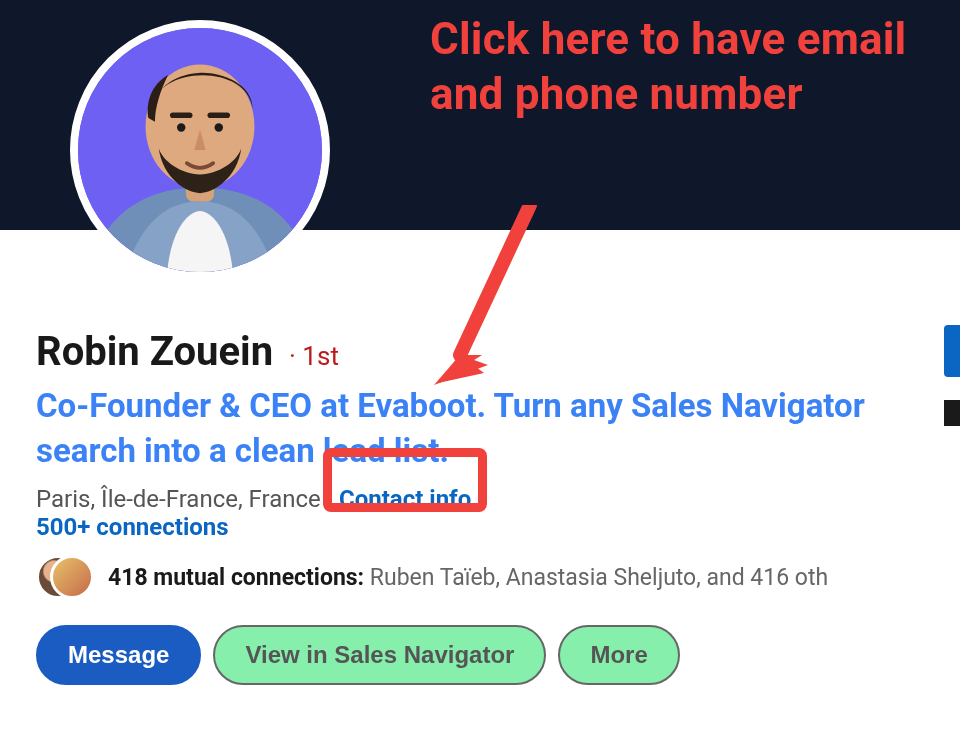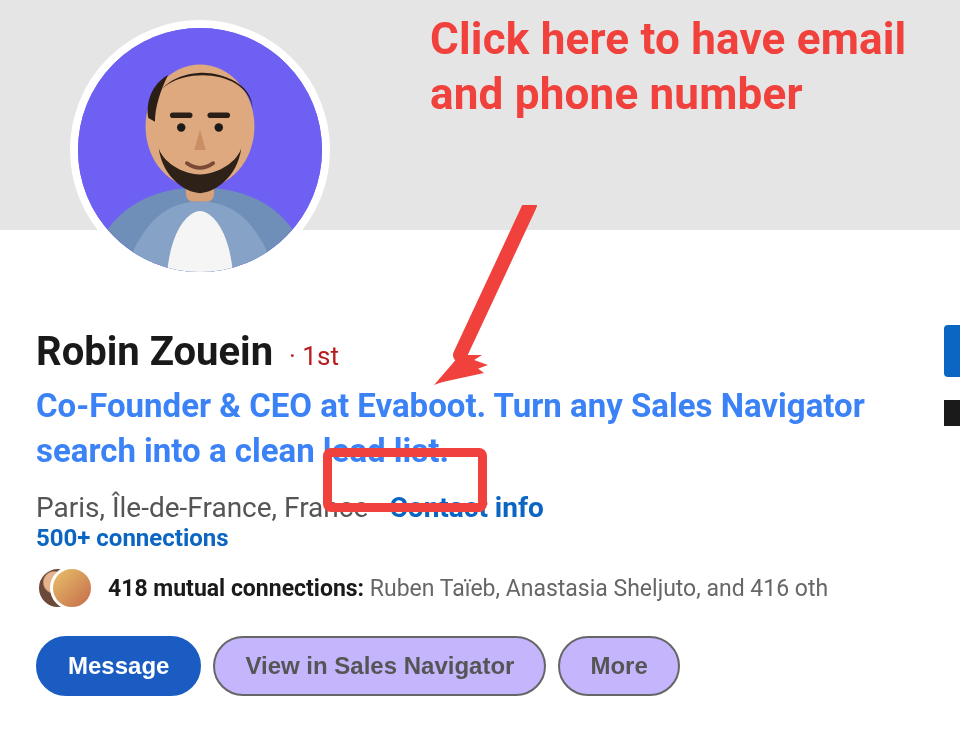--- a/index.html
+++ b/index.html
@@ -8,21 +8,21 @@
     width: 960px; height: 746px;
     font-family: -apple-system, BlinkMacSystemFont, "Segoe UI", Roboto, Helvetica, Arial, sans-serif;
     background: #fff;
     color: #191919;
     overflow: hidden;
   }
   .banner {
     position: relative;
     width: 100%;
     height: 230px;
-    background: #e5e5e5;
+    background: #0f172a;
   }
   .avatar-wrap {
     position: absolute;
     left: 70px;
     top: 20px;
     width: 260px;
     height: 260px;
     border-radius: 50%;
     border: 8px solid #fff;
     background: #6a5cf0;
@@ -68,22 +68,22 @@
   }
   .headline {
     margin-top: 10px;
     font-size: 33px;
     color: #3b82f6;
     line-height: 1.35;
     max-width: 880px;
     font-weight: bold;
   }
   .location-row {
-    margin-top: 18px;
-    font-size: 28px;
+    margin-top: 12px;
+    font-size: 24px;
     color: #555;
   }
   .dot-sep { color:#555; }
   .contact-link {
     color: #0a66c2;
     font-weight: 700;
     text-decoration: none;
     cursor: pointer;
   }
   .connections-link {
@@ -124,21 +124,21 @@
     gap: 12px;
     align-items: center;
   }
   .btn {
     font-size: 24px;
     font-weight: 600;
     border-radius: 999px;
     padding: 14px 30px;
     cursor: pointer;
     border: 2px solid #666;
-    background: #c4b5fd;
+    background: #86efac;
     color: #555;
   }
   .btn-primary {
     background: #1a5cc2;
     border-color: #1a5cc2;
     color: #fff;
     font-weight: 700;
   }
   
   .highlight-box {

